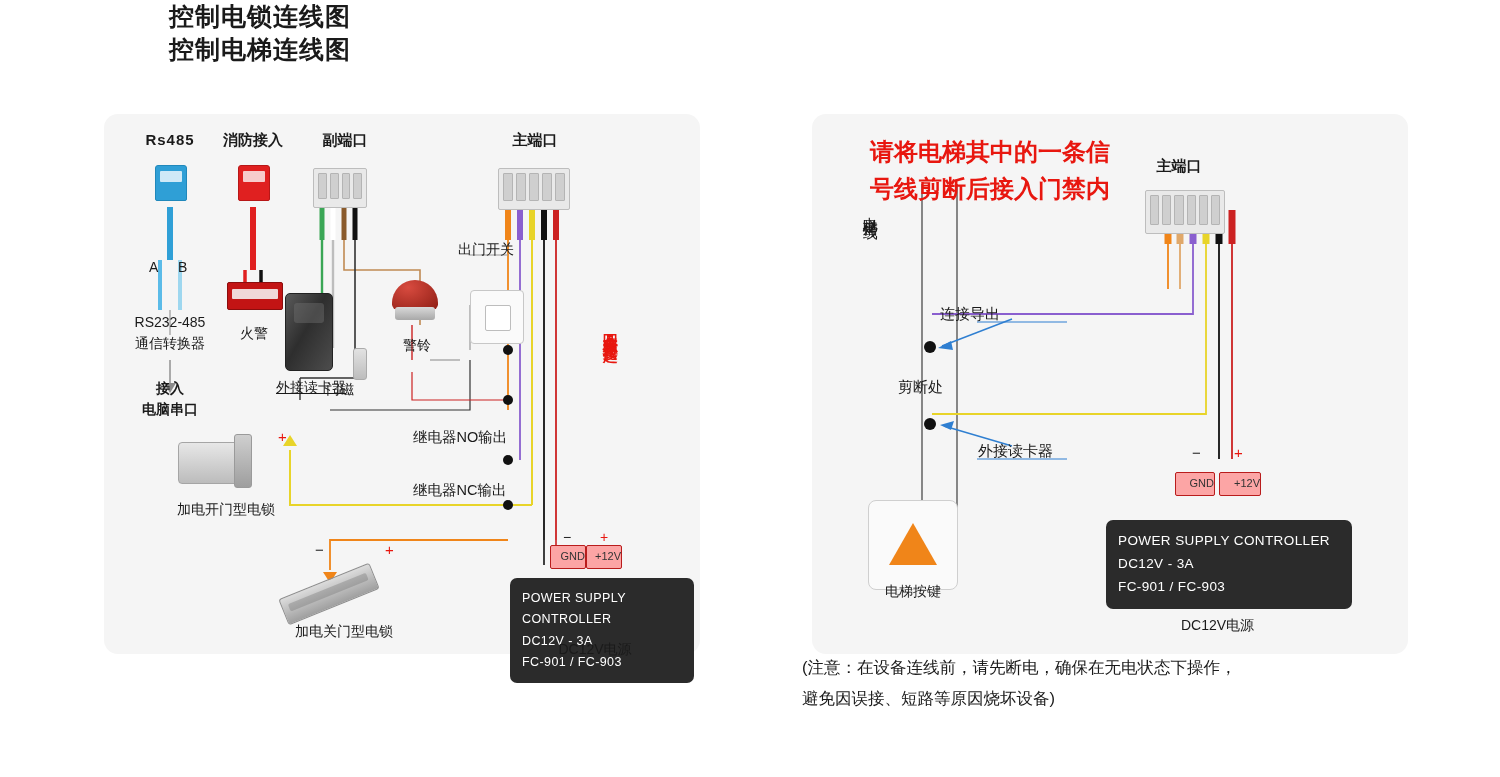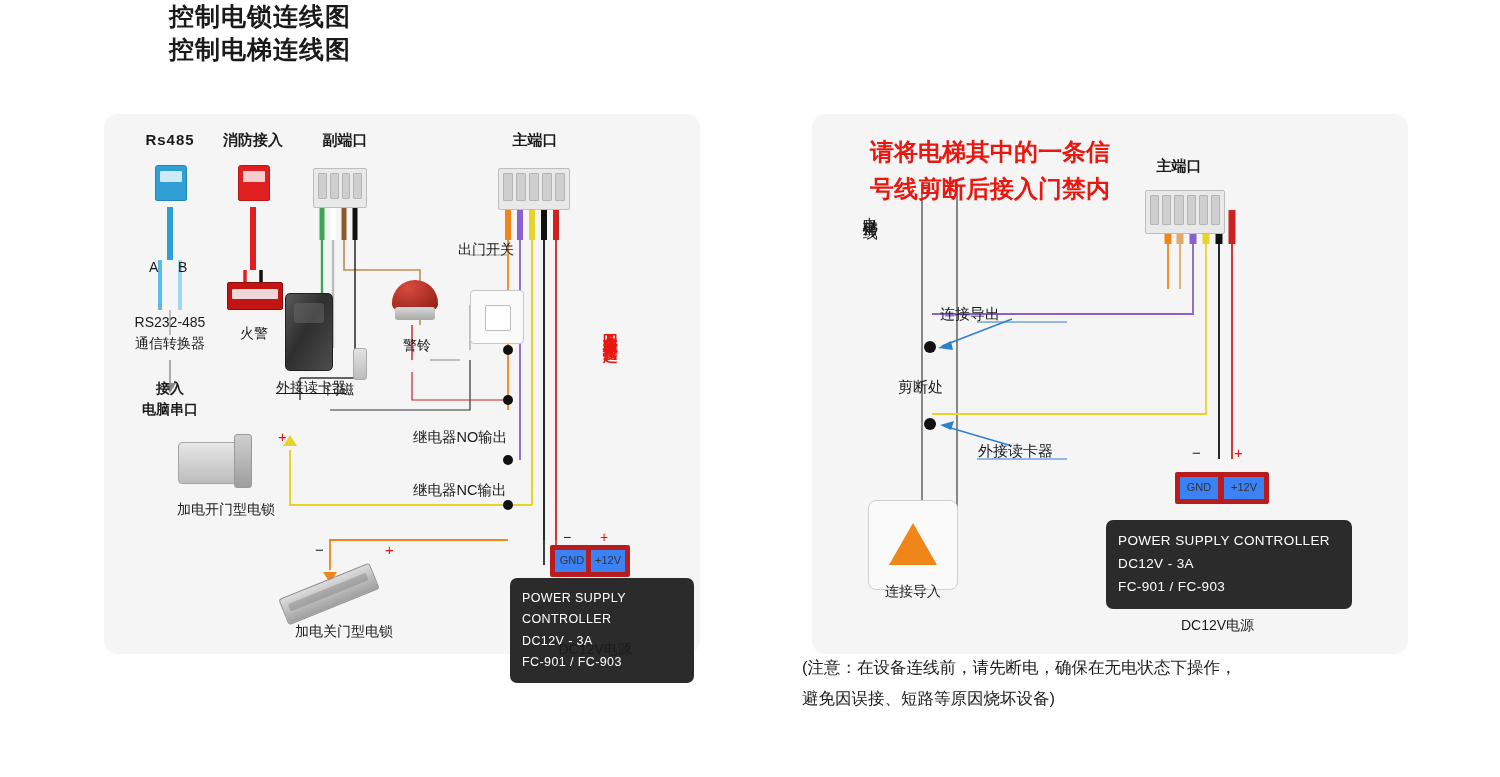--- a/index.html
+++ b/index.html
@@ -15,21 +15,21 @@
   .red{color:#e8170f;}
   .bold{font-weight:bold;}
 
   
   .conn{position:absolute;background:#e9e9e9;border:1px solid #bdbdbd;border-radius:2px;}
   .conn .pins{position:absolute;top:4px;left:4px;right:4px;bottom:8px;display:flex;gap:3px;}
   .conn .pins i{flex:1;background:#cfcfcf;border:1px solid #b4b4b4;border-radius:1px;display:block;}
 
   .blk{position:absolute;background:#2b2b2b;color:#fff;border-radius:7px;padding:10px 12px;font-size:12.5px;line-height:1.7;letter-spacing:.4px;}
 
-  .gndbox{position:absolute;border:5px solid #b91c1c;background:#3b82f6;font-size:11px;color:#333;text-align:center;line-height:20px;height:22px;border-radius:2px;}
+  .gndbox{position:absolute;border:1px solid #b91c1c;background:#fca5a5;font-size:11px;color:#333;text-align:right;line-height:20px;height:22px;border-radius:2px;}
 
   .rs485{position:absolute;}
   .rs485 .head{position:absolute;width:30px;height:34px;background:#2f9fd6;border-radius:3px 3px 2px 2px;border:1px solid #2088bb;}
   .rs485 .head:after{content:"";position:absolute;left:4px;right:4px;top:5px;height:11px;background:#cfe9f7;border-radius:1px;}
   .fire .head{background:#e02020;border-color:#b71717;}
   .fire .head:after{background:#f7cccc;}
 
   .note{position:absolute;font-size:16.5px;line-height:1.85;color:#1a1a1a;}
 
   .bell{position:absolute;}
@@ -269,21 +269,21 @@
 <div class="lbl" style="left:978px;top:441px;font-size:15px;">外接读卡器</div>
 
 <div class="lbl" style="left:1192px;top:443px;font-size:15px;">−</div>
 <div class="lbl" style="left:1234px;top:443px;font-size:15px;color:#e8170f;">+</div>
 <div class="gndbox" style="left:1175px;top:472px;width:38px;">GND</div>
 <div class="gndbox" style="left:1219px;top:472px;width:40px;">+12V</div>
 
 <div class="elevbtn" style="left:868px;top:500px;">
   <div class="tri" style="left:20px;top:22px;"></div>
 </div>
-<div class="lbl c" style="left:848px;top:582px;width:130px;">连接导入</div>
+<div class="lbl c" style="left:848px;top:582px;width:130px;">电梯按键</div>
 
 <div class="blk" style="left:1106px;top:520px;width:222px;font-size:13.5px;">
   <div>POWER SUPPLY CONTROLLER</div>
   <div>DC12V - 3A</div>
   <div>FC-901 / FC-903</div>
 </div>
 <div class="lbl c" style="left:1110px;top:616px;width:215px;">DC12V电源</div>
 
 <div class="note" style="left:802px;top:652px;width:600px;white-space:pre-line;">(注意：在设备连线前，请先断电，确保在无电状态下操作，
 避免因误接、短路等原因烧坏设备)</div>

